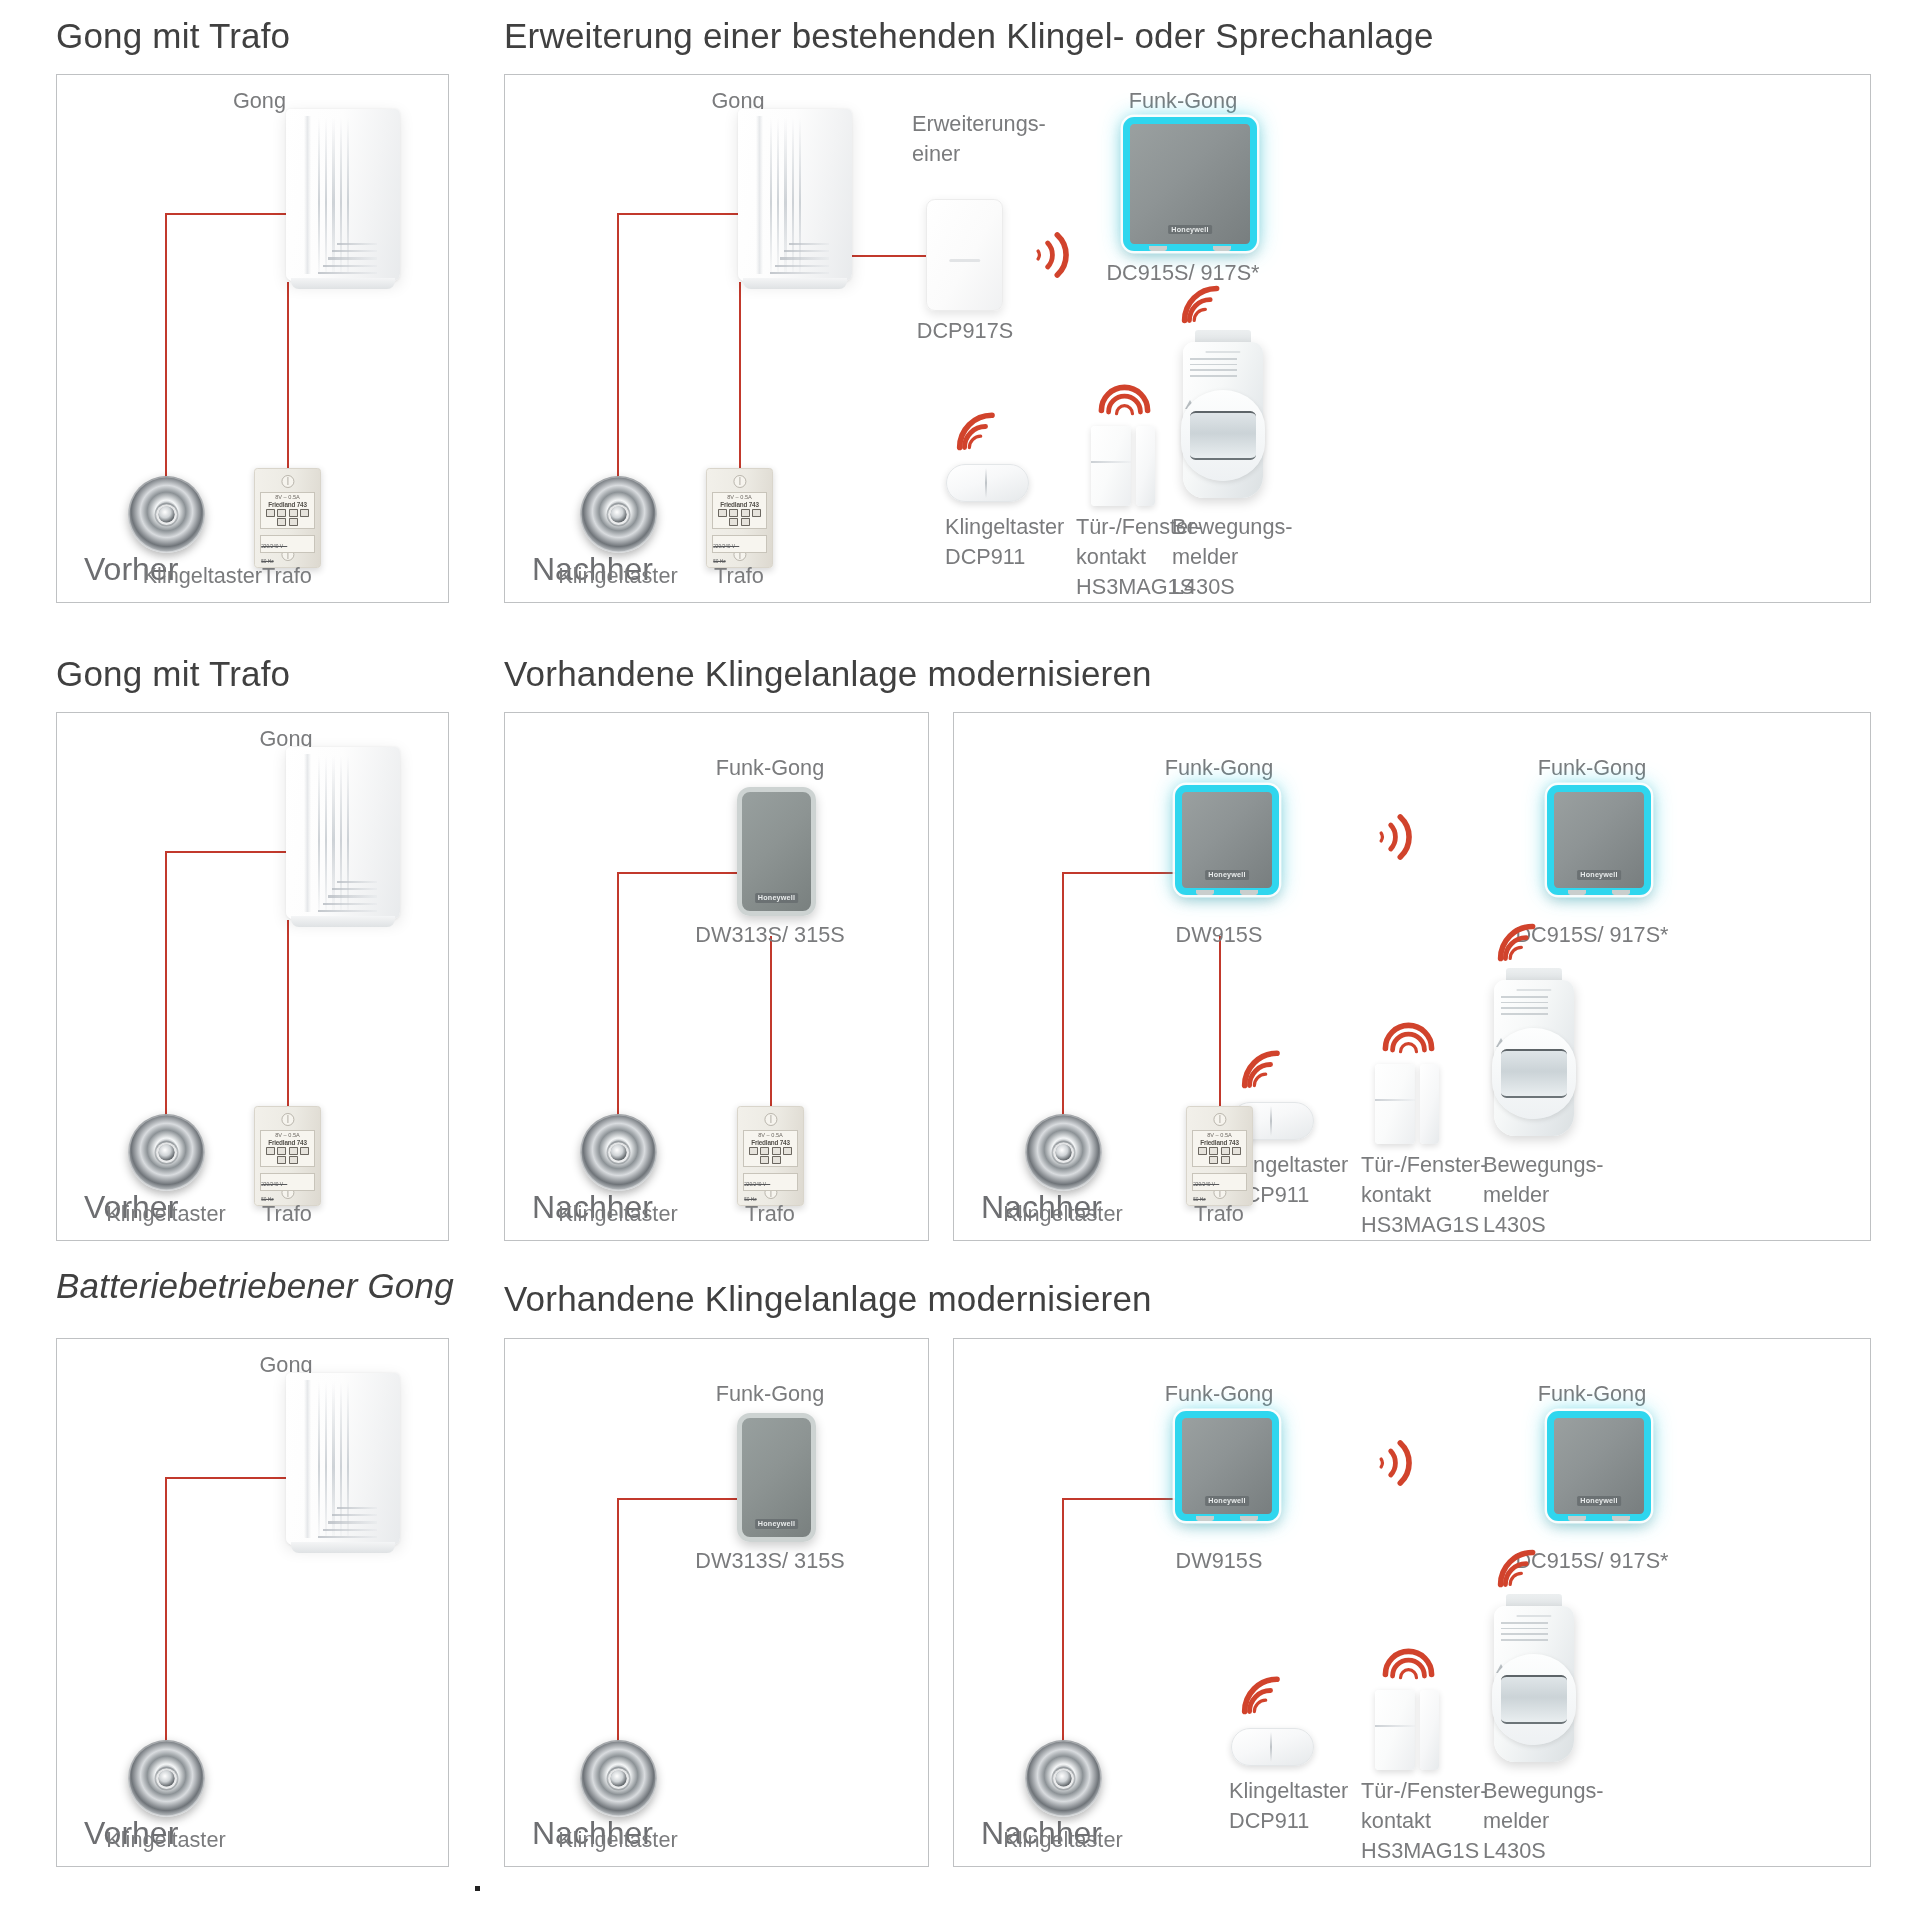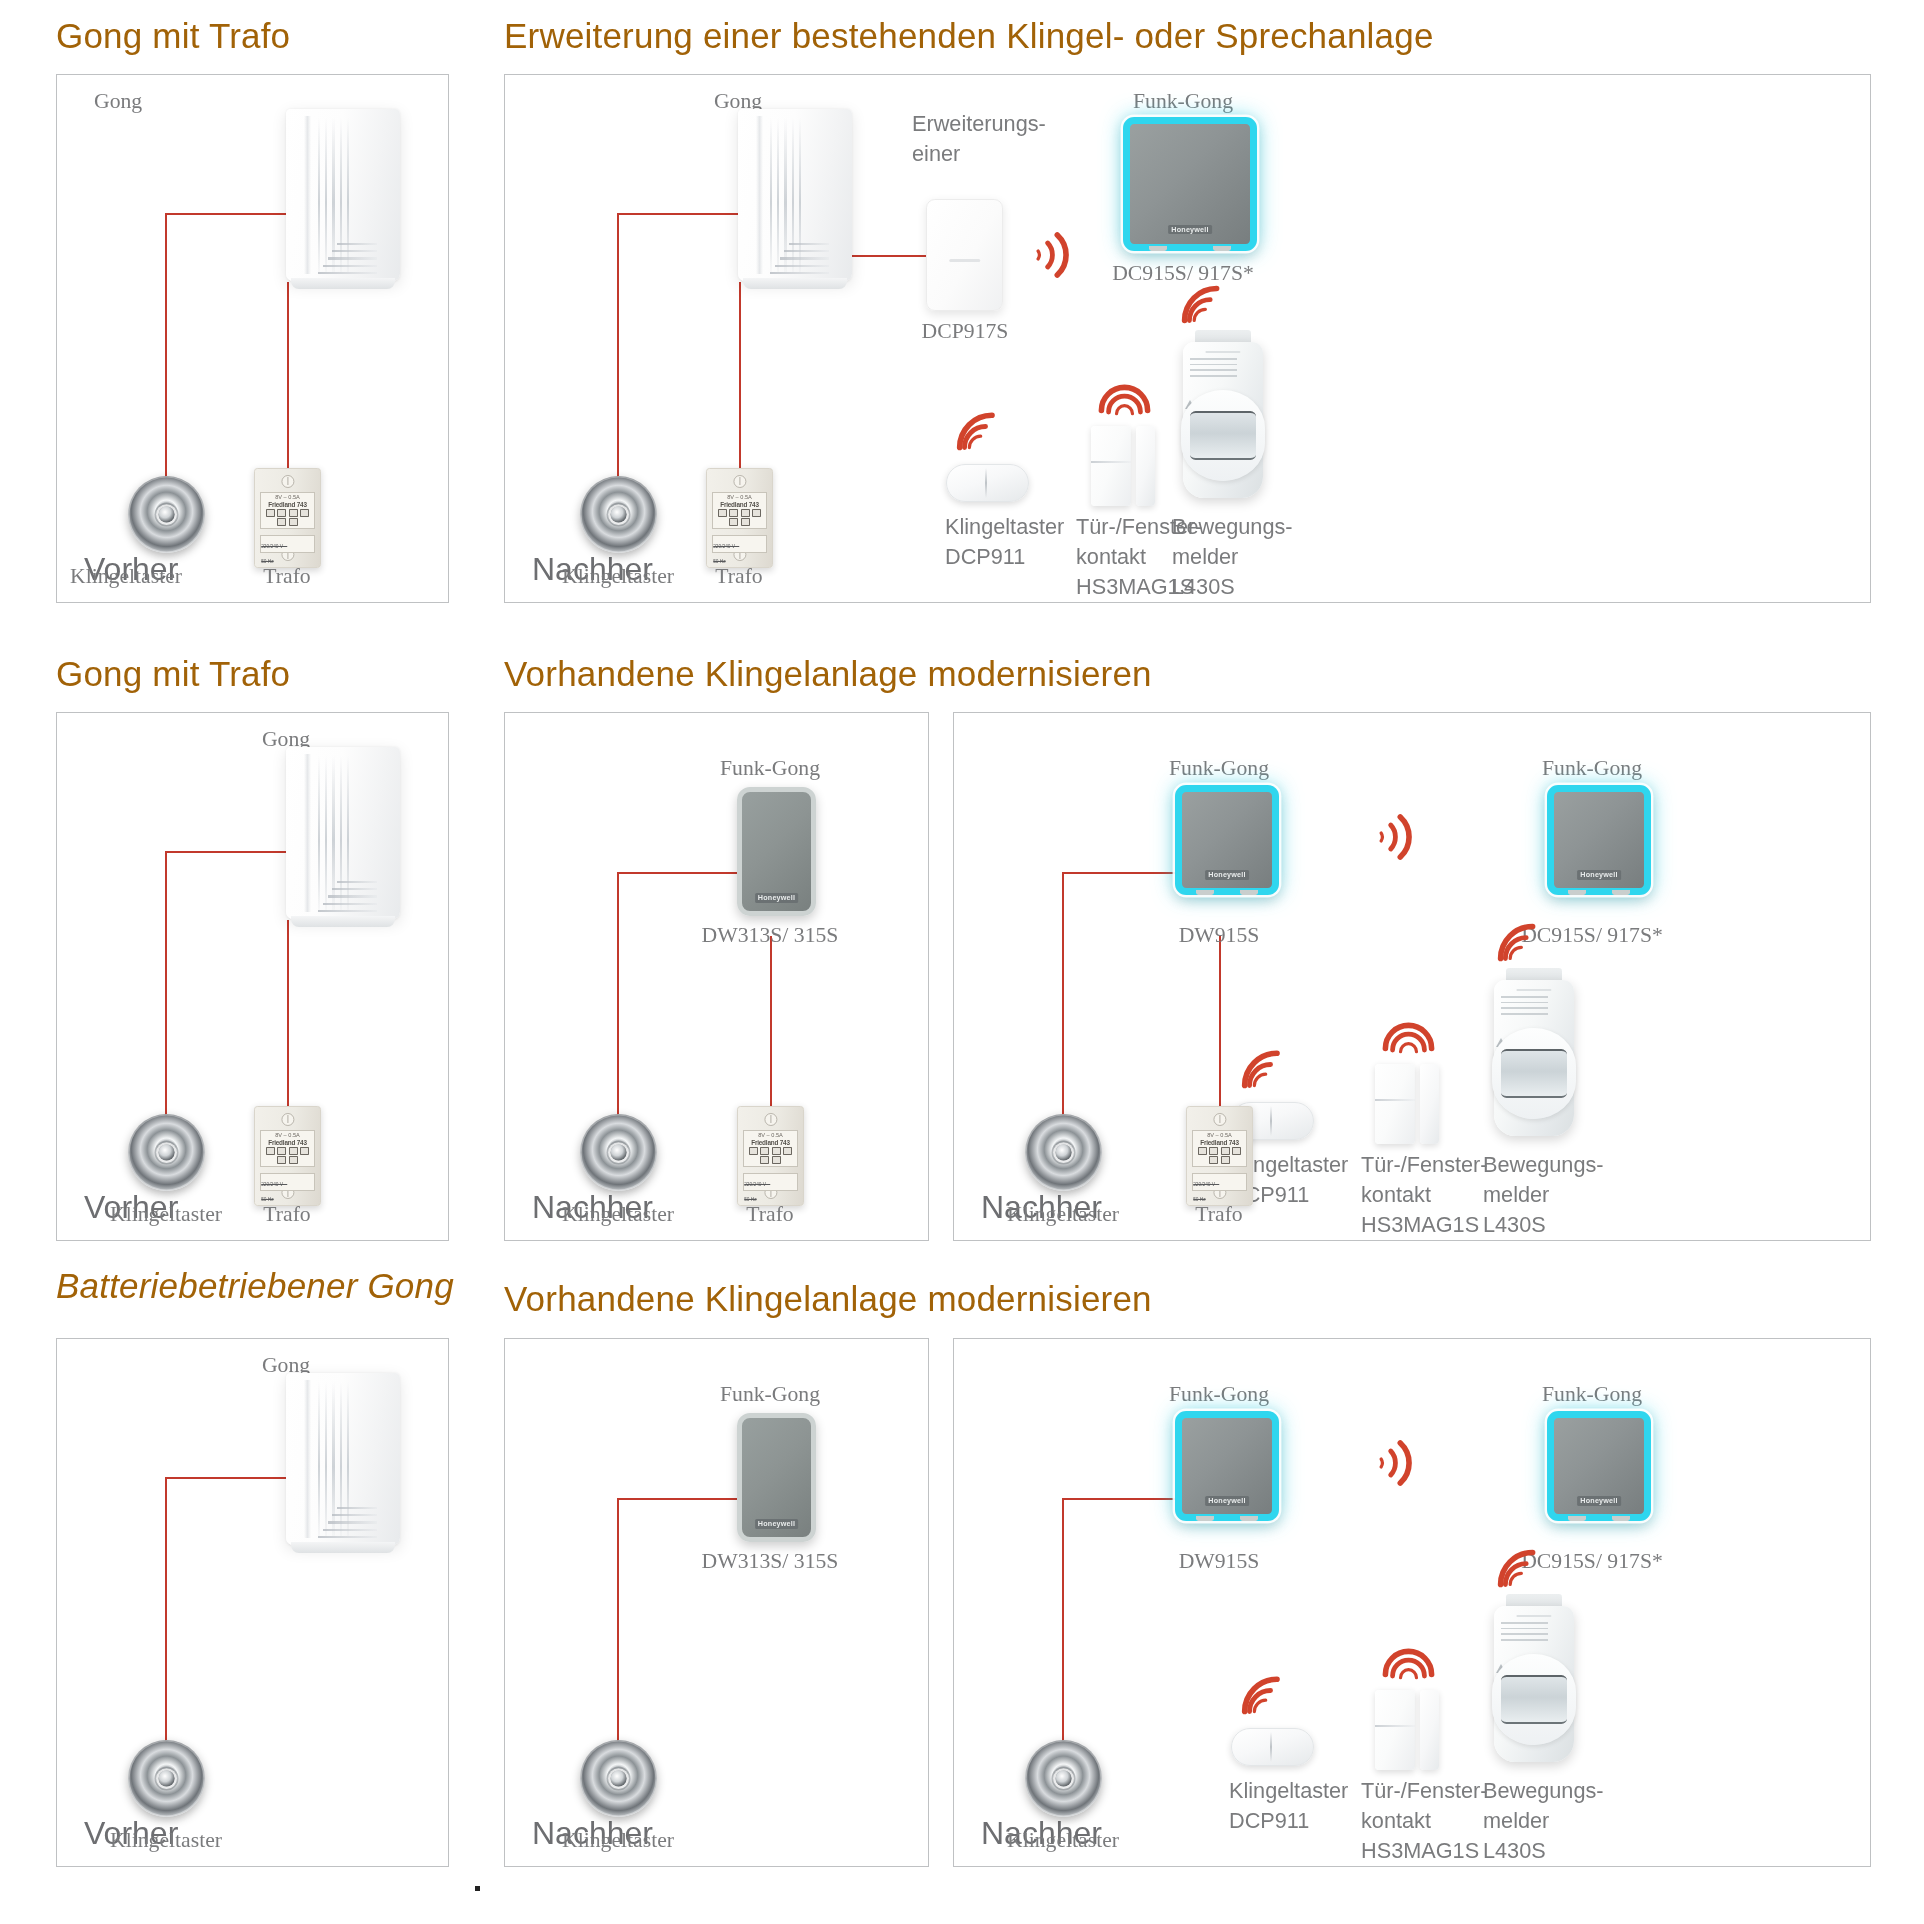--- a/index.html
+++ b/index.html
@@ -9,21 +9,21 @@
     font-family:"Liberation Sans", sans-serif;
     color:#58595b;
     overflow:hidden;
     position:relative;
   }
   .sheet{position:absolute;left:0;top:0;width:1925px;height:1925px;}
 
   
   .sec-title{
     position:absolute;
-    color:#a16207;
+    color:#404040;
     font-size:35px;
     font-weight:400;
     letter-spacing:0.2px;
     white-space:nowrap;
     font-family:"Liberation Sans", sans-serif;
   }
 
   
   .panel{
     position:absolute;
@@ -39,21 +39,21 @@
     white-space:nowrap;
   }
   .cap{
     position:absolute;
     font-size:21.7px;
     line-height:30px;
     color:#7a7b7d;
     white-space:pre;
     text-align:left;
   }
-  .cap.center{text-align:left;transform:translateX(-50%);font-family:Liberation Serif, serif;}
+  .cap.center{text-align:right;transform:translateX(-50%);}
 
   
   .wire{position:absolute;background:#c2392c;}
   .wire.h{height:2.4px;}
   .wire.v{width:2.4px;}
 
   
   .gong{
     position:absolute;
     border-radius:4.8px 4.8px 7.2px 7.2px;

